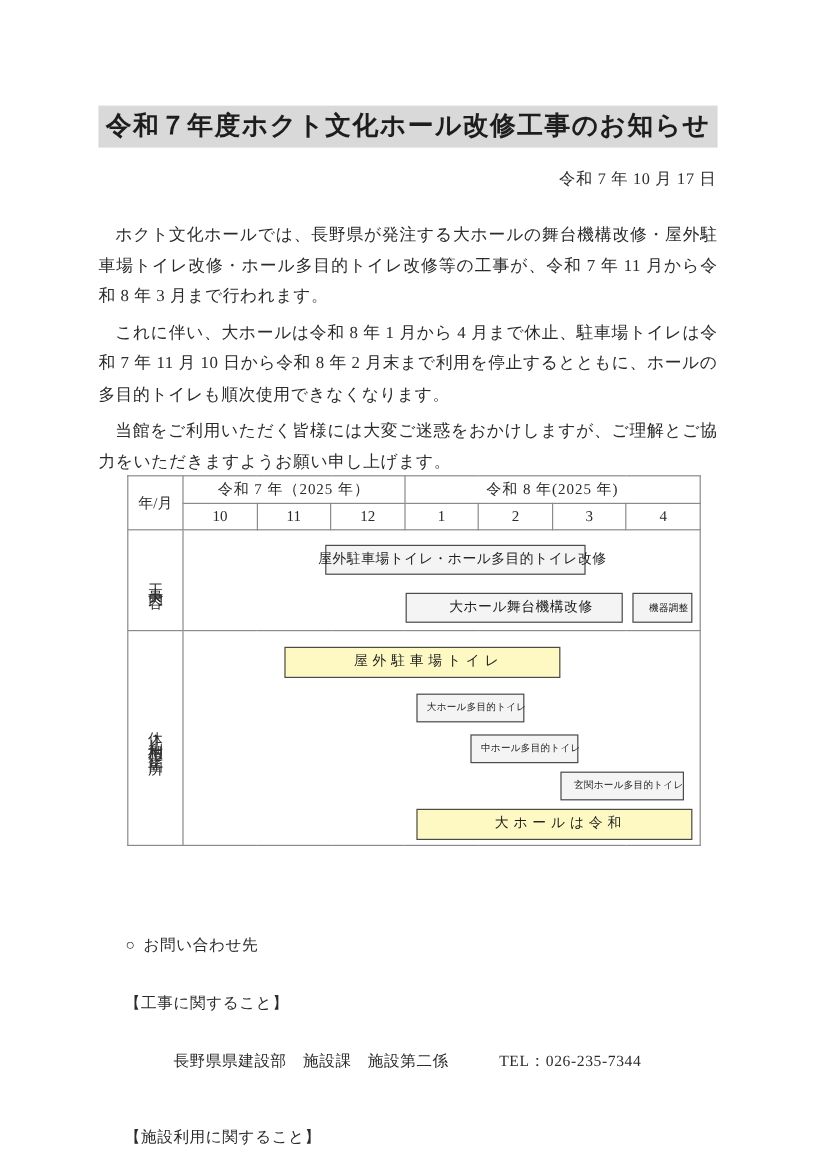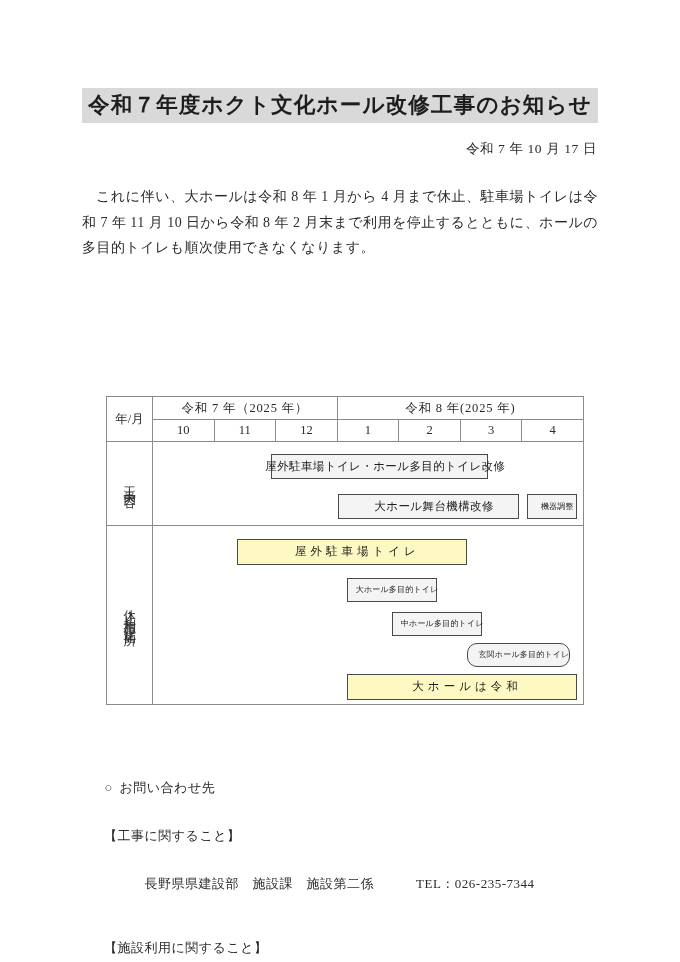--- a/index.html
+++ b/index.html
@@ -151,21 +151,23 @@
 
 <div id="page">
 
   <div class="title-wrap">
     <span class="title">令和７年度ホクト文化ホール改修工事のお知らせ</span>
   </div>
 
   <div class="date-line">令和 7 年 10 月 17 日</div>
 
   <div class="body-block">
+    <p class="para">ホクト文化ホールでは、長野県が発注する大ホールの舞台機構改修・屋外駐車場トイレ改修・ホール多目的トイレ改修等の工事が、令和 7 年 11 月から令和 8 年 3 月まで行われます。</p>
     <p class="para">これに伴い、大ホールは令和 8 年 1 月から 4 月まで休止、駐車場トイレは令和 7 年 11 月 10 日から令和 8 年 2 月末まで利用を停止するとともに、ホールの多目的トイレも順次使用できなくなります。</p>
+    <p class="para">当館をご利用いただく皆様には大変ご迷惑をおかけしますが、ご理解とご協力をいただきますようお願い申し上げます。</p>
   </div>
 
   <table class="sched">
     <tbody>
         <tr>
       <td class="rowlabel-cell" rowspan="2">年/月</td>
       <td class="yr-head" colspan="3">令和 7 年（2025 年）</td>
       <td class="yr-head" colspan="4">令和 8 年(2025 年)</td>
     </tr>
     <tr>
@@ -193,21 +195,21 @@
 
     <tr>
       <td class="rowlabel-cell">
         <span class="vlabel">休止・利用停止箇所</span>
       </td>
       <td class="gantt-cell" colspan="7">
         <div class="gantt-area row2-area">
           <div class="bar shaded wide-sp" style="left:19.5%; width:53.5%; top:13px; height:26px;">屋外駐車場トイレ</div>
           <div class="bar tiny" style="left:45.0%; width:21.0%; top:52px; height:24px;">大ホール多目的トイレ</div>
           <div class="bar tiny" style="left:55.5%; width:21.0%; top:86px; height:24px;">中ホール多目的トイレ</div>
-          <div class="bar tiny" style="left:73.0%; width:24.0%; top:117px; height:24px;border-radius:10px;">玄関ホール多目的トイレ</div>
+          <div class="bar tiny" style="left:73.0%; width:24.0%; top:117px; height:24px;">玄関ホール多目的トイレ</div>
           <div class="bar shaded wide-sp" style="left:45.0%; width:53.5%; top:148px; height:26px;">大ホールは令和</div>
         </div>
       </td>
     </tr>
   </tbody>
     </table>
 
   <div class="contacts">
     <div class="c-line">
       <span class="circ">○</span><span>お問い合わせ先</span>

